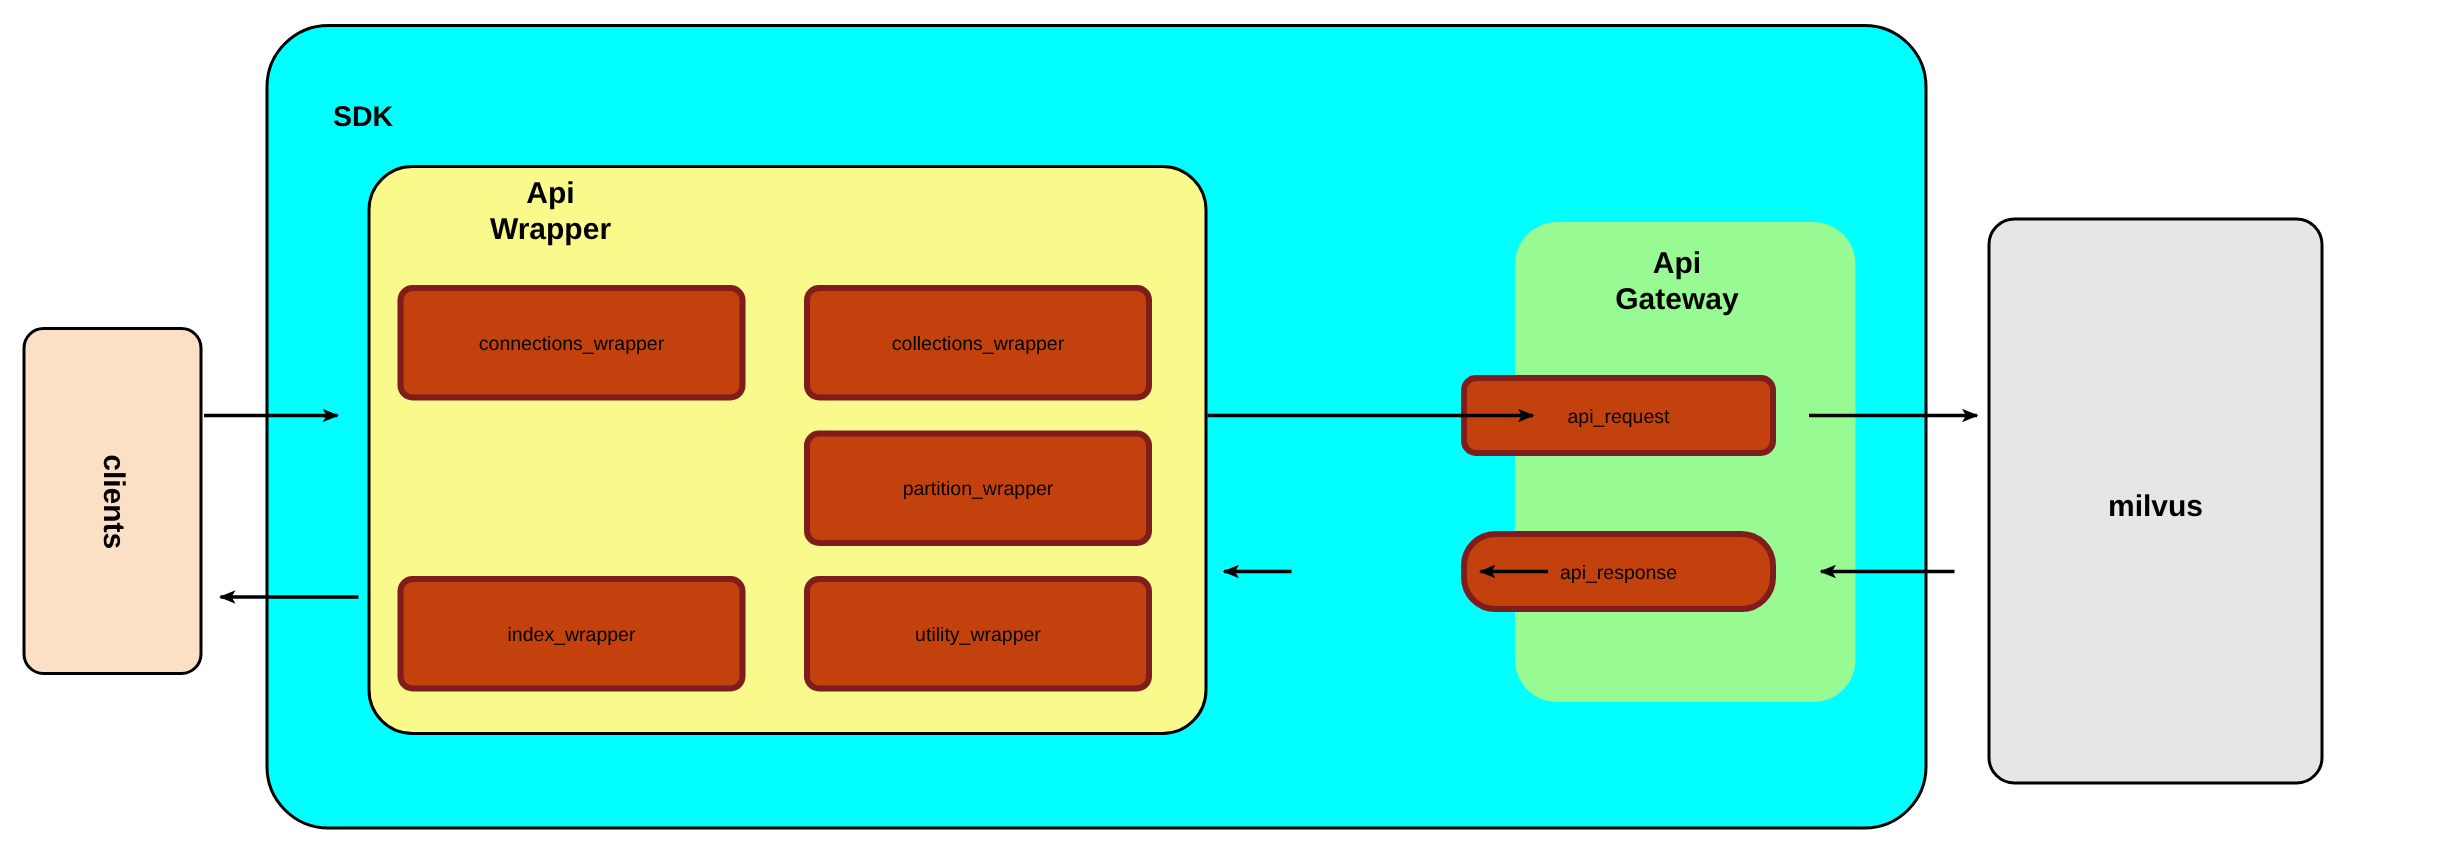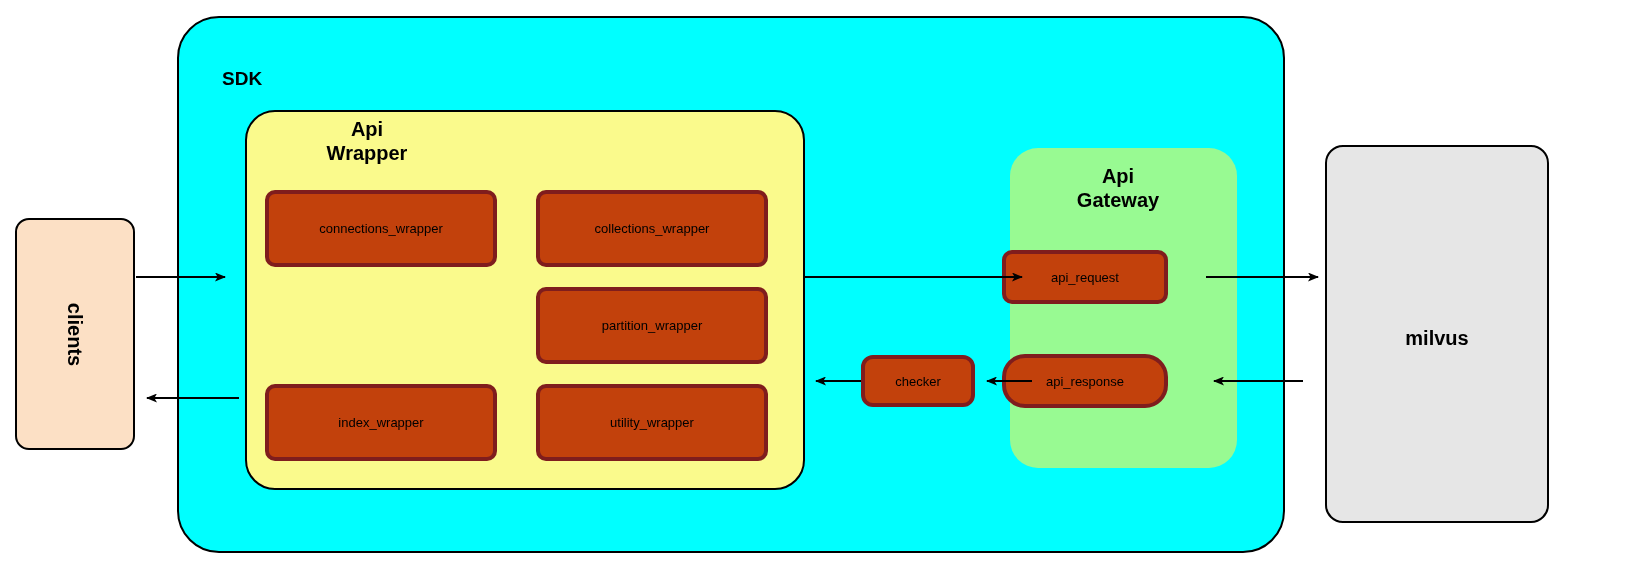--- a/index.html
+++ b/index.html
@@ -104,24 +104,23 @@
   }
 
   .wrapper-node { width: 232px; height: 77px; }
   .col-a { left: 265px; }
   .col-b { left: 536px; }
   .row-1 { top: 190px; }
   .row-2 { top: 287px; }
   .row-3 { top: 384px; }
 
   .gateway-node {
-    width: 166px;
+    width: 210px;
     height: 54px;
     left: 974px;
-    margin-left: 28px;
   }
   .gw-row-1 { top: 250px; }
   .gw-row-2 { top: 354px; border-radius: 23px; }
 
   .checker-node {
     left: 861px;
     top: 355px;
     width: 114px;
     height: 52px;
     border-radius: 12px;
@@ -202,21 +201,20 @@
   <div class="container-box apiwrapper-box"></div>
   <div class="apiwrapper-label">Api
 Wrapper</div>
 
   <div class="node wrapper-node col-a row-1">connections_wrapper</div>
   <div class="node wrapper-node col-b row-1">collections_wrapper</div>
   <div class="node wrapper-node col-b row-2">partition_wrapper</div>
   <div class="node wrapper-node col-b row-3">utility_wrapper</div>
   <div class="node wrapper-node col-a row-3">index_wrapper</div>
 
-  <div class="node checker-node">checker</div>
 
   <div class="container-box apigateway-box"></div>
   <div class="apigateway-label">Api
 Gateway</div>
 
   <div class="node gateway-node gw-row-1">api_request</div>
   <div class="node gateway-node gw-row-2">api_response</div>
 
   <div class="container-box milvus-box"></div>
   <div class="milvus-label">milvus</div>

